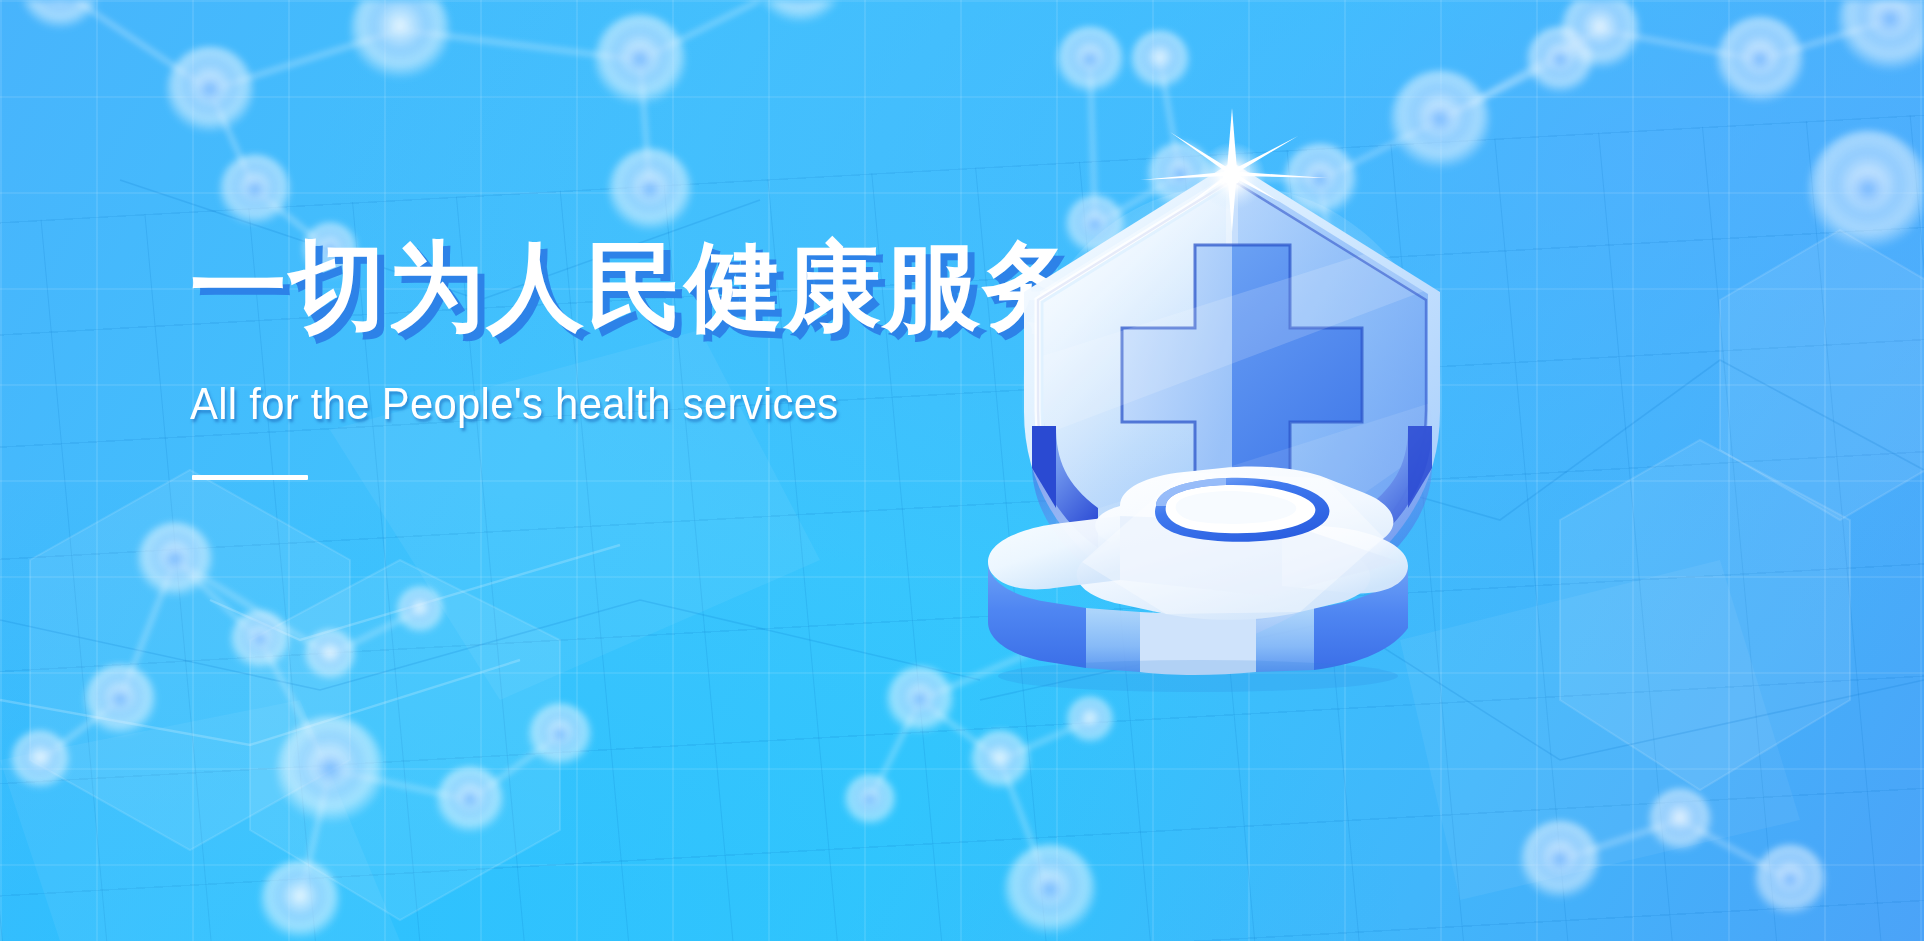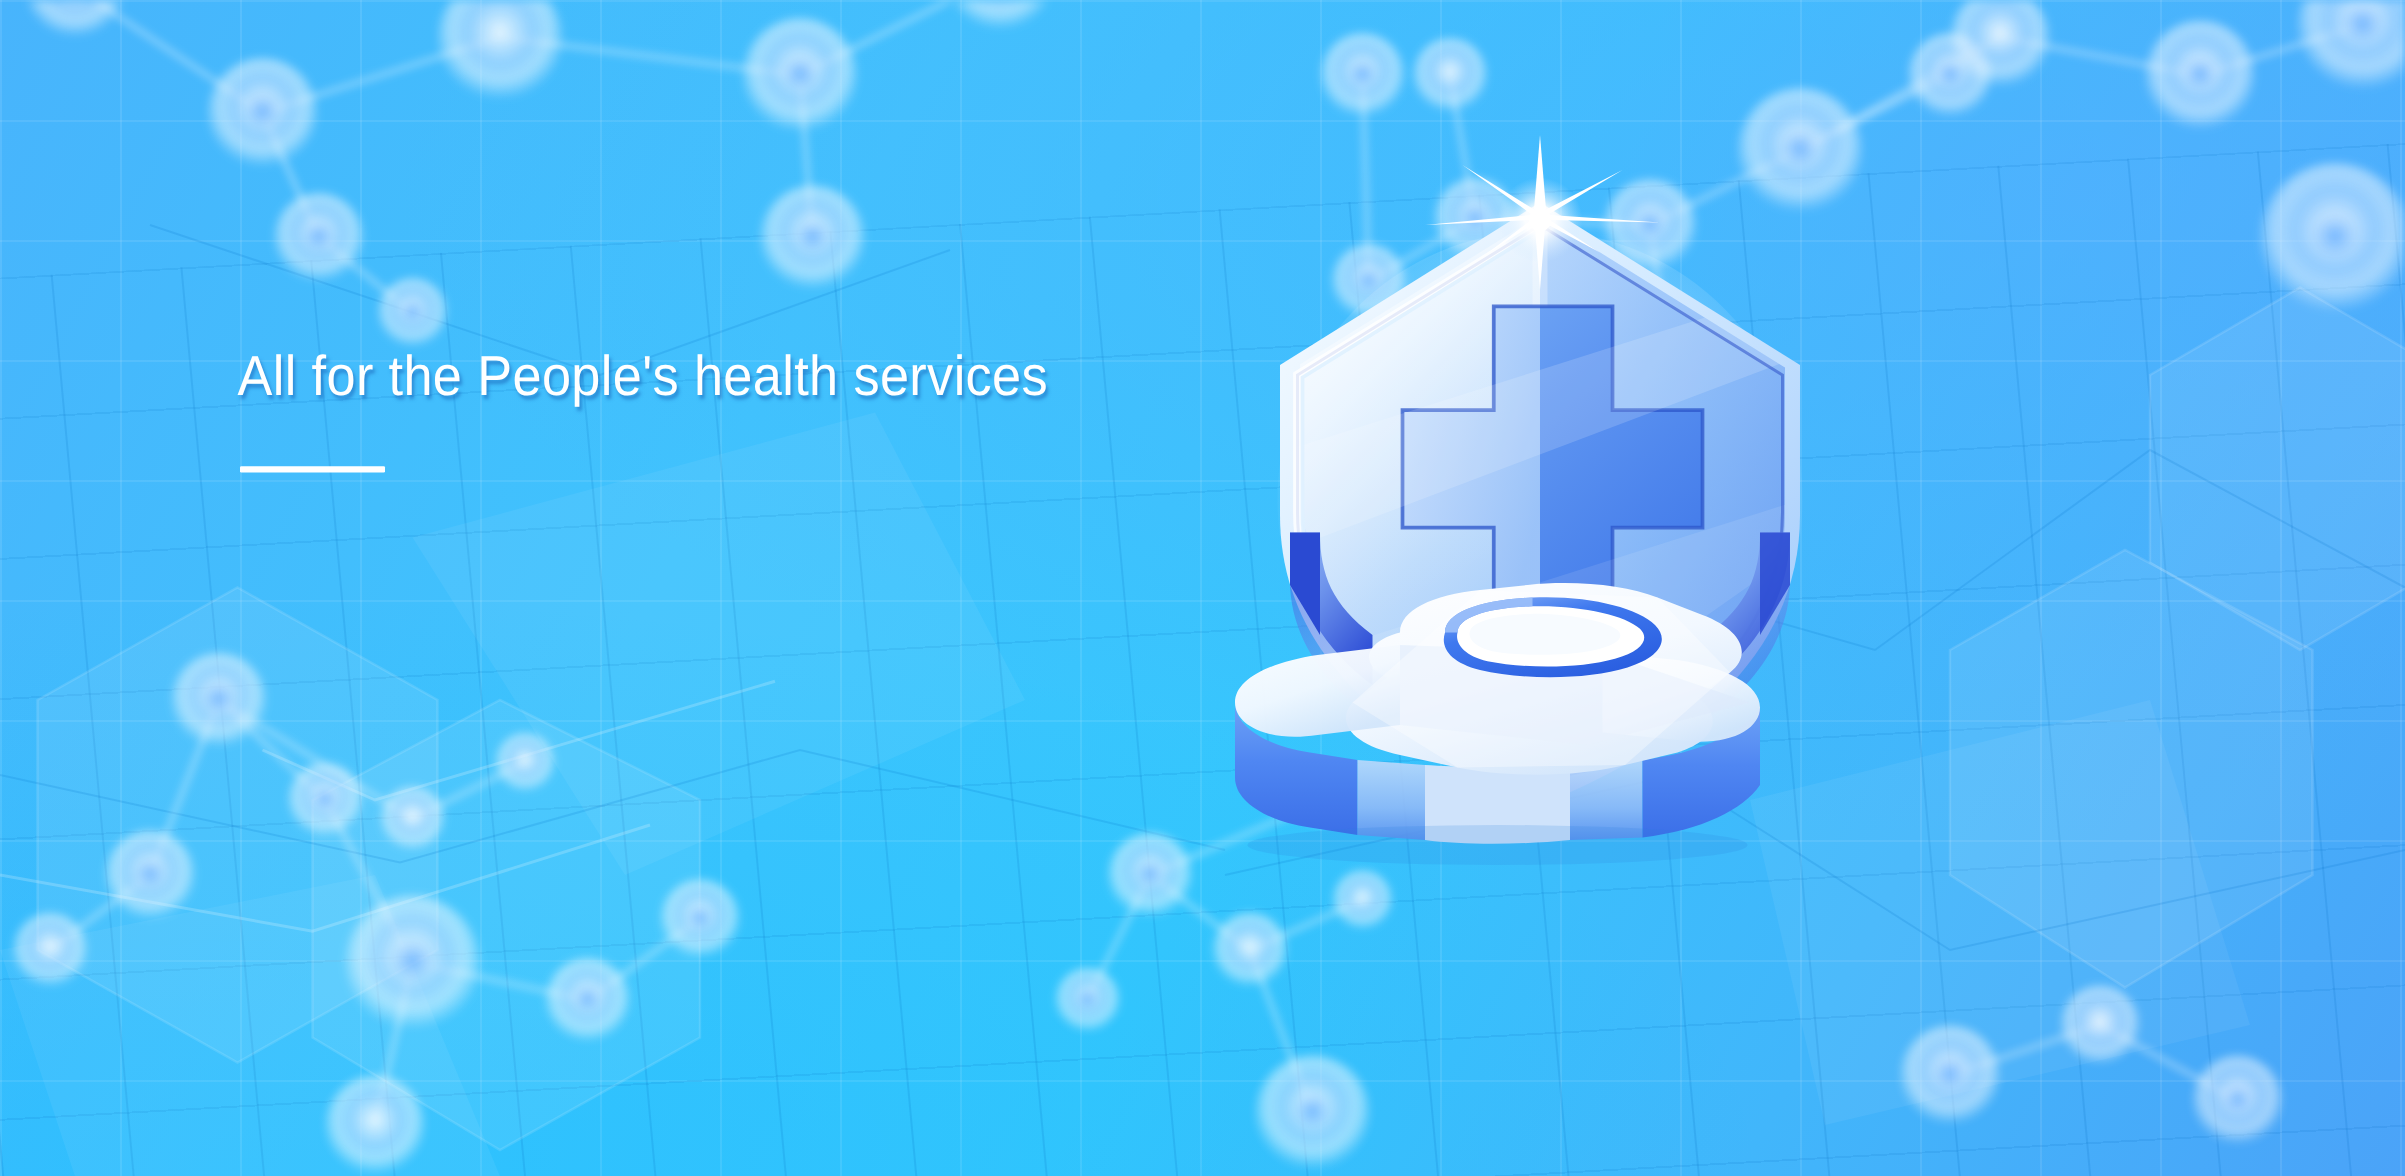--- a/index.html
+++ b/index.html
@@ -204,20 +204,21 @@
         <circle cx="1050" cy="890" r="14" fill="url(#core)"></circle>
       <circle cx="1560" cy="860" r="40" fill="url(#node)"></circle>
         <circle cx="1560" cy="860" r="13" fill="url(#core)"></circle>
       <circle cx="1680" cy="820" r="32" fill="url(#node)"></circle>
       <circle cx="1790" cy="880" r="36" fill="url(#node)"></circle>
         <circle cx="1790" cy="880" r="11" fill="url(#core)"></circle>
     </g>
   </svg>
 
   <div class="copy">
+    <h1 class="title">一切为人民健康服务</h1>
     <p class="subtitle">All for the People's health services</p>
     <div class="divider"></div>
   </div>
 
   <div class="art">
     <svg viewBox="0 0 530 580">
       <defs>
         <linearGradient id="ribbonBack" x1="0" y1="0" x2="1" y2="1">
           <stop offset="0%" stop-color="#7fa5ef"></stop>
           <stop offset="35%" stop-color="#91b4f3"></stop>

